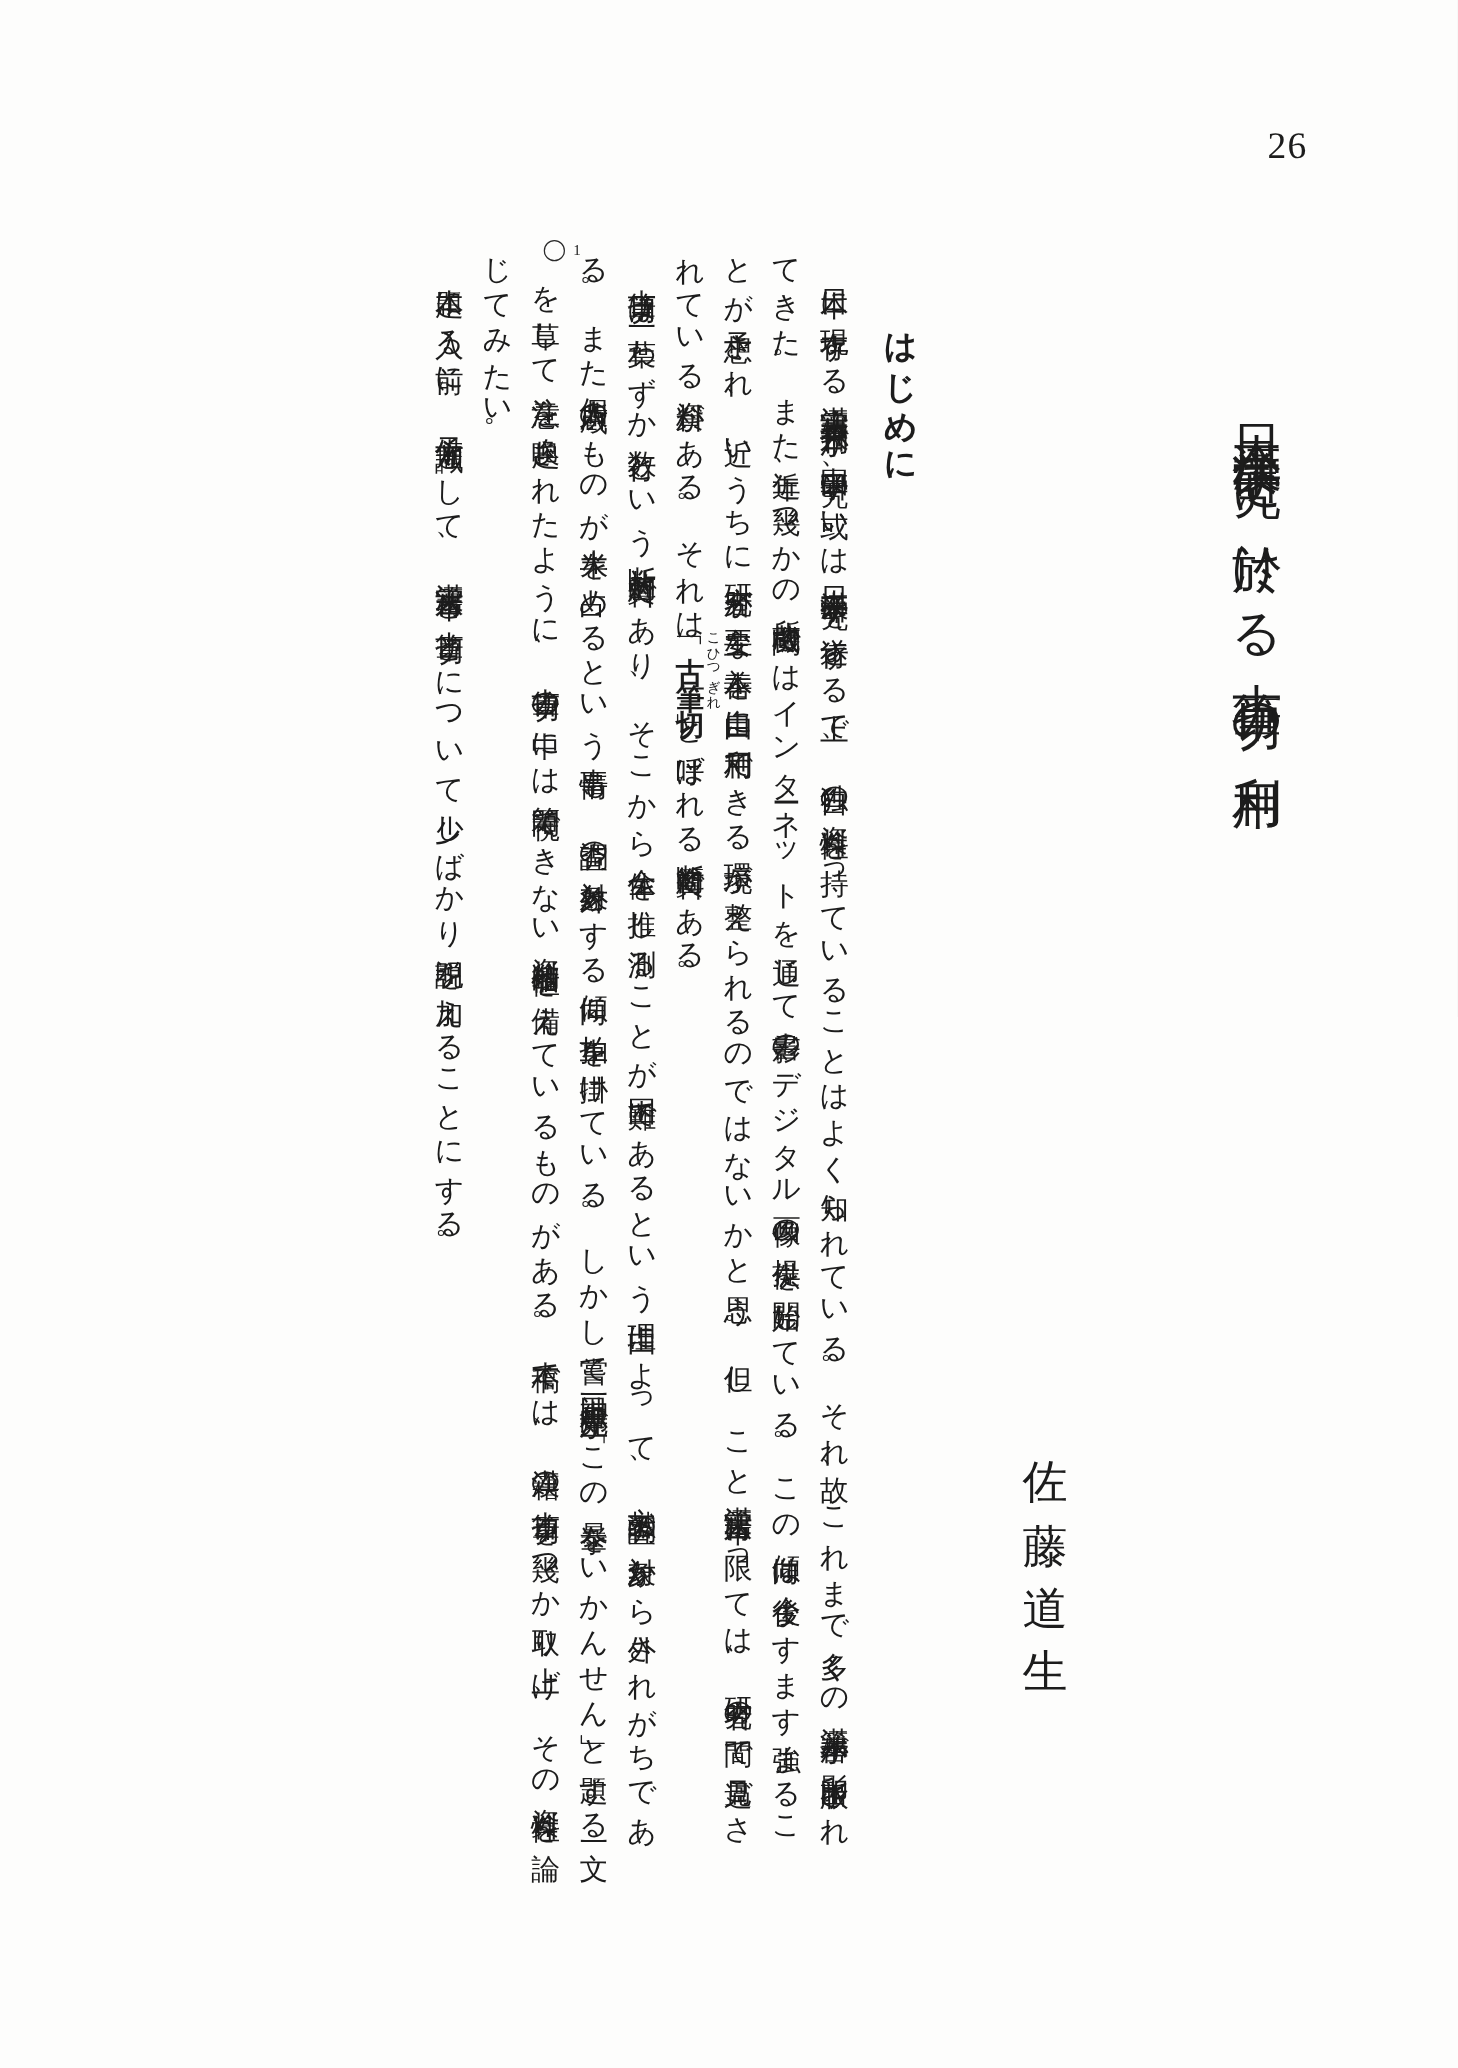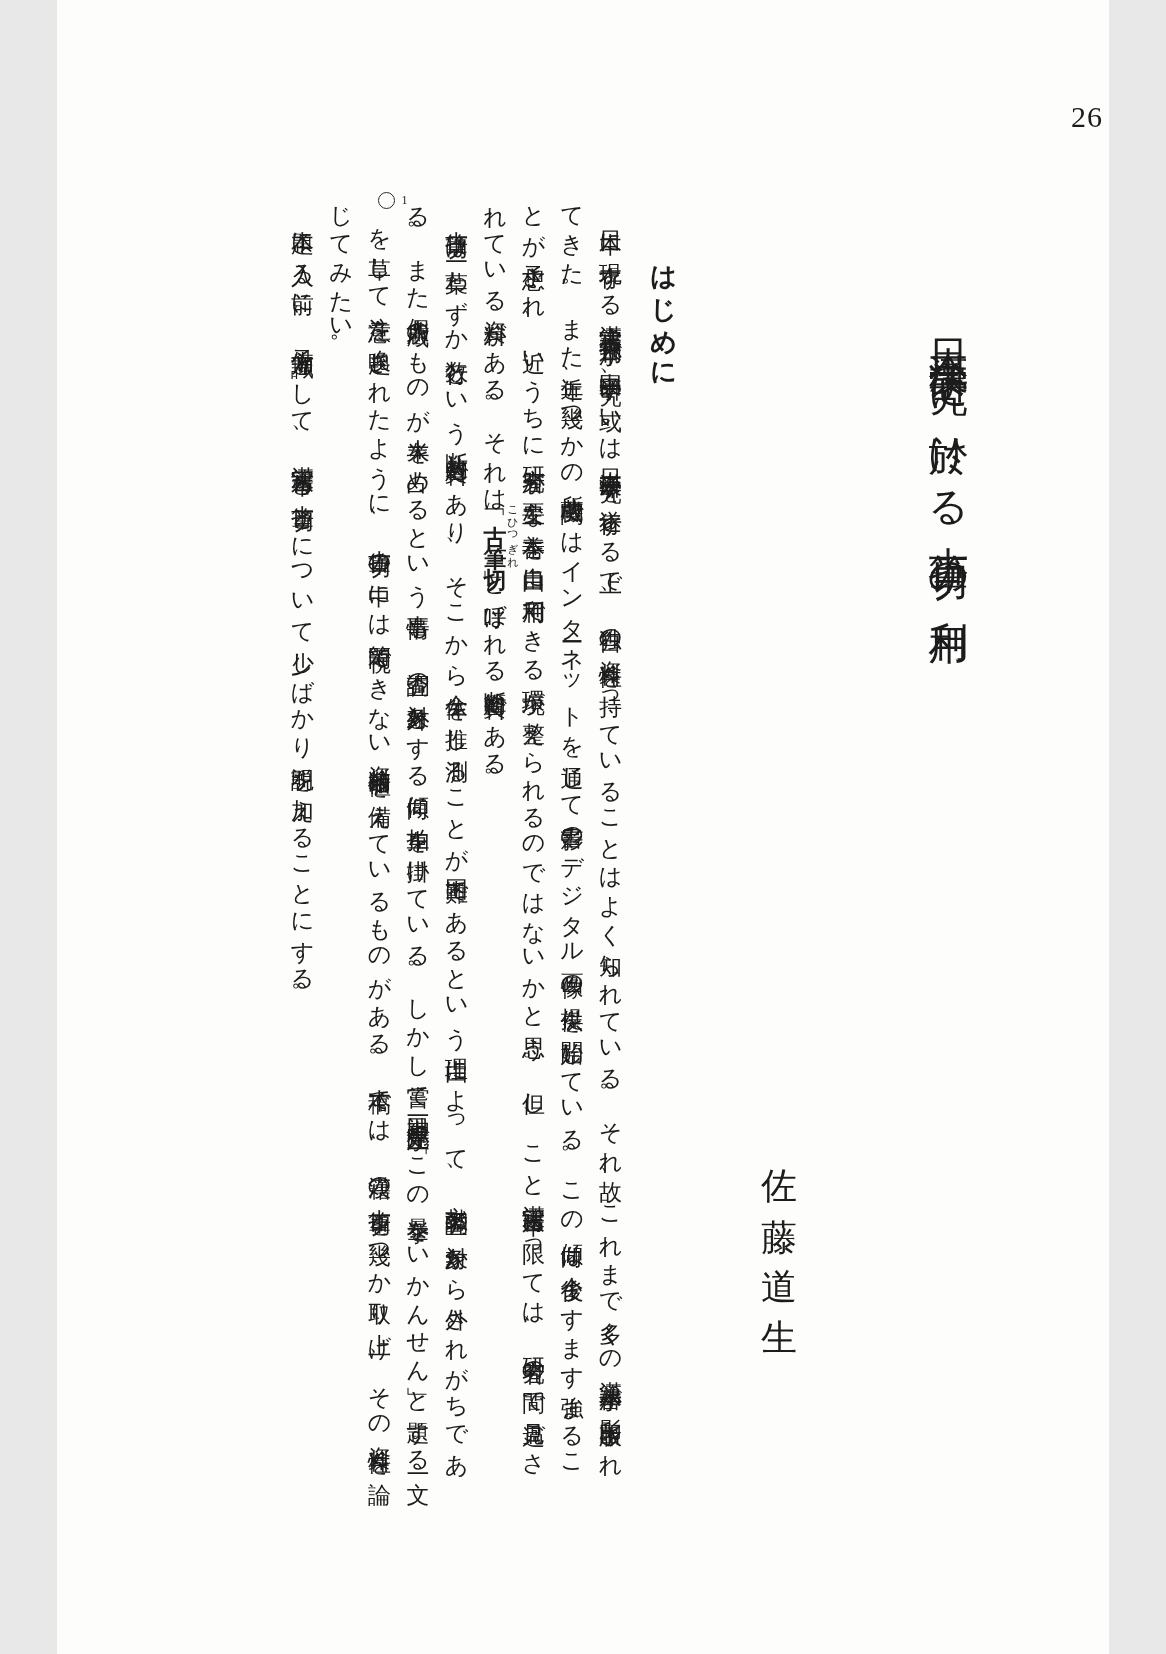--- a/index.html
+++ b/index.html
@@ -1,20 +1,20 @@
 <!DOCTYPE html>
 <html lang="ja"><head>
 <meta charset="utf-8">
 <style>
   html, body { margin: 0; padding: 0; }
   body { background: #e8e8e8; }
 
   .page {
     position: relative;
-    width: 1052px;
+    width: 1166px;
     height: 1654px;
     margin: 0 auto;
     background: #fdfdfc;
     color: #1c1c1c;
     font-family: "Liberation Serif", "DejaVu Serif", serif;
     overflow: hidden;
   }
 
   .page-number {
     position: absolute;

